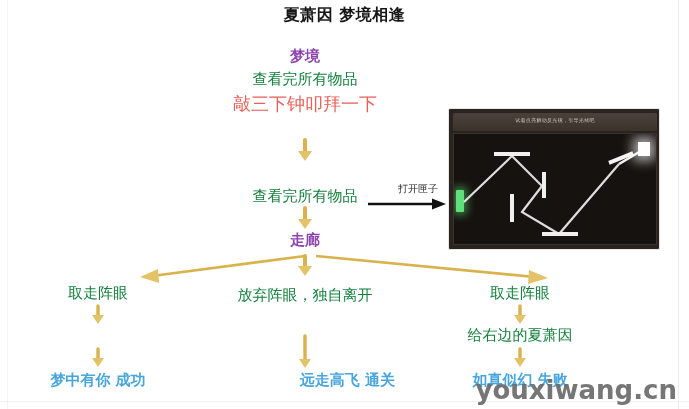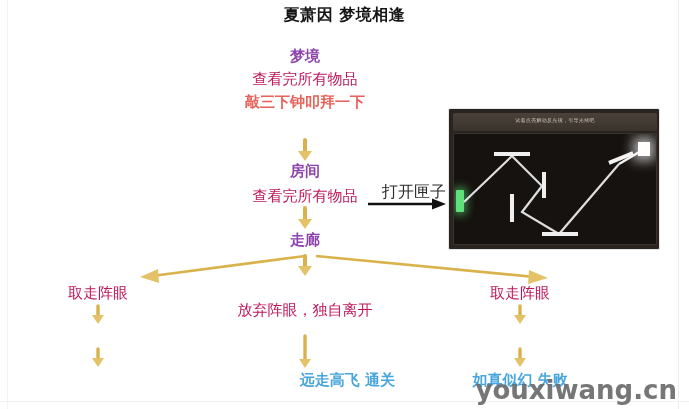--- a/index.html
+++ b/index.html
@@ -53,27 +53,28 @@
     color: #161616;
     letter-spacing: 0.5px;
   }
 
   .node {
     text-align: center;
     white-space: nowrap;
     line-height: 1.1;
   }
   .purple { color: #8e44ad; font-weight: bold; font-size: 15px; }
-  .black  { color: #be185d; font-size: 15px; }
-  .red    { color: #e8625a; font-weight: bold; font-size: 15px; }
+  .black  { color: #15803d; font-size: 15px; }
+  .red    { color: #e8625a; font-weight: normal; font-size: 18px; }
   .blue   { color: #49a6dd; font-weight: bold; font-size: 15px; }
   .small-label {
-    font-size: 16px;
+    font-size: 10px;
     color: #2b2b2b;
     white-space: nowrap;
+    margin-left: 16px;
   }
 
   
   .arrow-down {
     width: 18px;
     height: 22px;
   }
   .arrow-svg { display: block; overflow: visible; }
 
   
@@ -162,21 +163,20 @@
   <div class="abs node red" style="left:215px; top:94px; width:180px;">敲三下钟叩拜一下</div>
 
 
   <div class="abs arrow-down" style="left:296px; top:140px;">
     <svg class="arrow-svg" width="18" height="22" viewBox="0 0 18 22">
       <path d="M9 0 L9 13" stroke="#d9b24c" stroke-width="4" stroke-linecap="round" fill="none"></path>
       <path d="M2 11 L9 21 L16 11 Z" fill="#e3c268"></path>
     </svg>
   </div>
 
-  <div class="abs node purple" style="left:255px; top:163px; width:100px;">房间</div>
 
   <div class="abs node black" style="left:215px; top:188px; width:180px;">查看完所有物品</div>
 
   <div class="abs small-label" style="left:382px; top:182px;">打开匣子</div>
 
   <div class="abs black-arrow-svg">
     <svg width="80" height="14" viewBox="0 0 80 14">
       <path d="M0 7 L66 7" stroke="#111111" stroke-width="2.4" fill="none"></path>
       <path d="M64 1.5 L78 7 L64 12.5 Z" fill="#111111"></path>
     </svg>
@@ -238,41 +238,43 @@
   </div>
 
 
   <div class="abs arrow-down" style="left:90px; top:349px;">
     <svg class="arrow-svg" width="16" height="20" viewBox="0 0 16 20">
       <path d="M8 0 L8 10" stroke="#d9b24c" stroke-width="3.4" stroke-linecap="round" fill="none"></path>
       <path d="M2 9 L8 18 L14 9 Z" fill="#e3c268"></path>
     </svg>
   </div>
 
-
-  <div class="abs node black" style="left:215px; top:302px; width:180px;">放弃阵眼，独自离开</div>
+  <div class="abs node blue" style="left:18px; top:372px; width:160px;">梦中有你 成功</div>
+
+  <div class="abs node black" style="left:215px; top:287px; width:180px;">放弃阵眼，独自离开</div>
 
   <div class="abs arrow-down" style="left:297px; top:336px;">
     <svg class="arrow-svg" width="16" height="34" viewBox="0 0 16 34">
       <path d="M8 0 L8 24" stroke="#d9b24c" stroke-width="3.4" stroke-linecap="round" fill="none"></path>
       <path d="M2 23 L8 32 L14 23 Z" fill="#e3c268"></path>
     </svg>
   </div>
 
   <div class="abs node blue" style="left:215px; top:372px; width:180px;text-align:right;">远走高飞 通关</div>
 
   <div class="abs node black" style="left:440px; top:285px; width:160px;">取走阵眼</div>
 
   <div class="abs arrow-down" style="left:512px; top:306px;">
     <svg class="arrow-svg" width="16" height="20" viewBox="0 0 16 20">
       <path d="M8 0 L8 10" stroke="#d9b24c" stroke-width="3.4" stroke-linecap="round" fill="none"></path>
       <path d="M2 9 L8 18 L14 9 Z" fill="#e3c268"></path>
     </svg>
   </div>
 
+  <div class="abs node black" style="left:440px; top:327px; width:160px;">给右边的夏萧因</div>
 
   <div class="abs arrow-down" style="left:512px; top:349px;">
     <svg class="arrow-svg" width="16" height="20" viewBox="0 0 16 20">
       <path d="M8 0 L8 10" stroke="#d9b24c" stroke-width="3.4" stroke-linecap="round" fill="none"></path>
       <path d="M2 9 L8 18 L14 9 Z" fill="#e3c268"></path>
     </svg>
   </div>
 
   <div class="abs node blue" style="left:440px; top:372px; width:160px;">如真似幻 失败</div>
 

